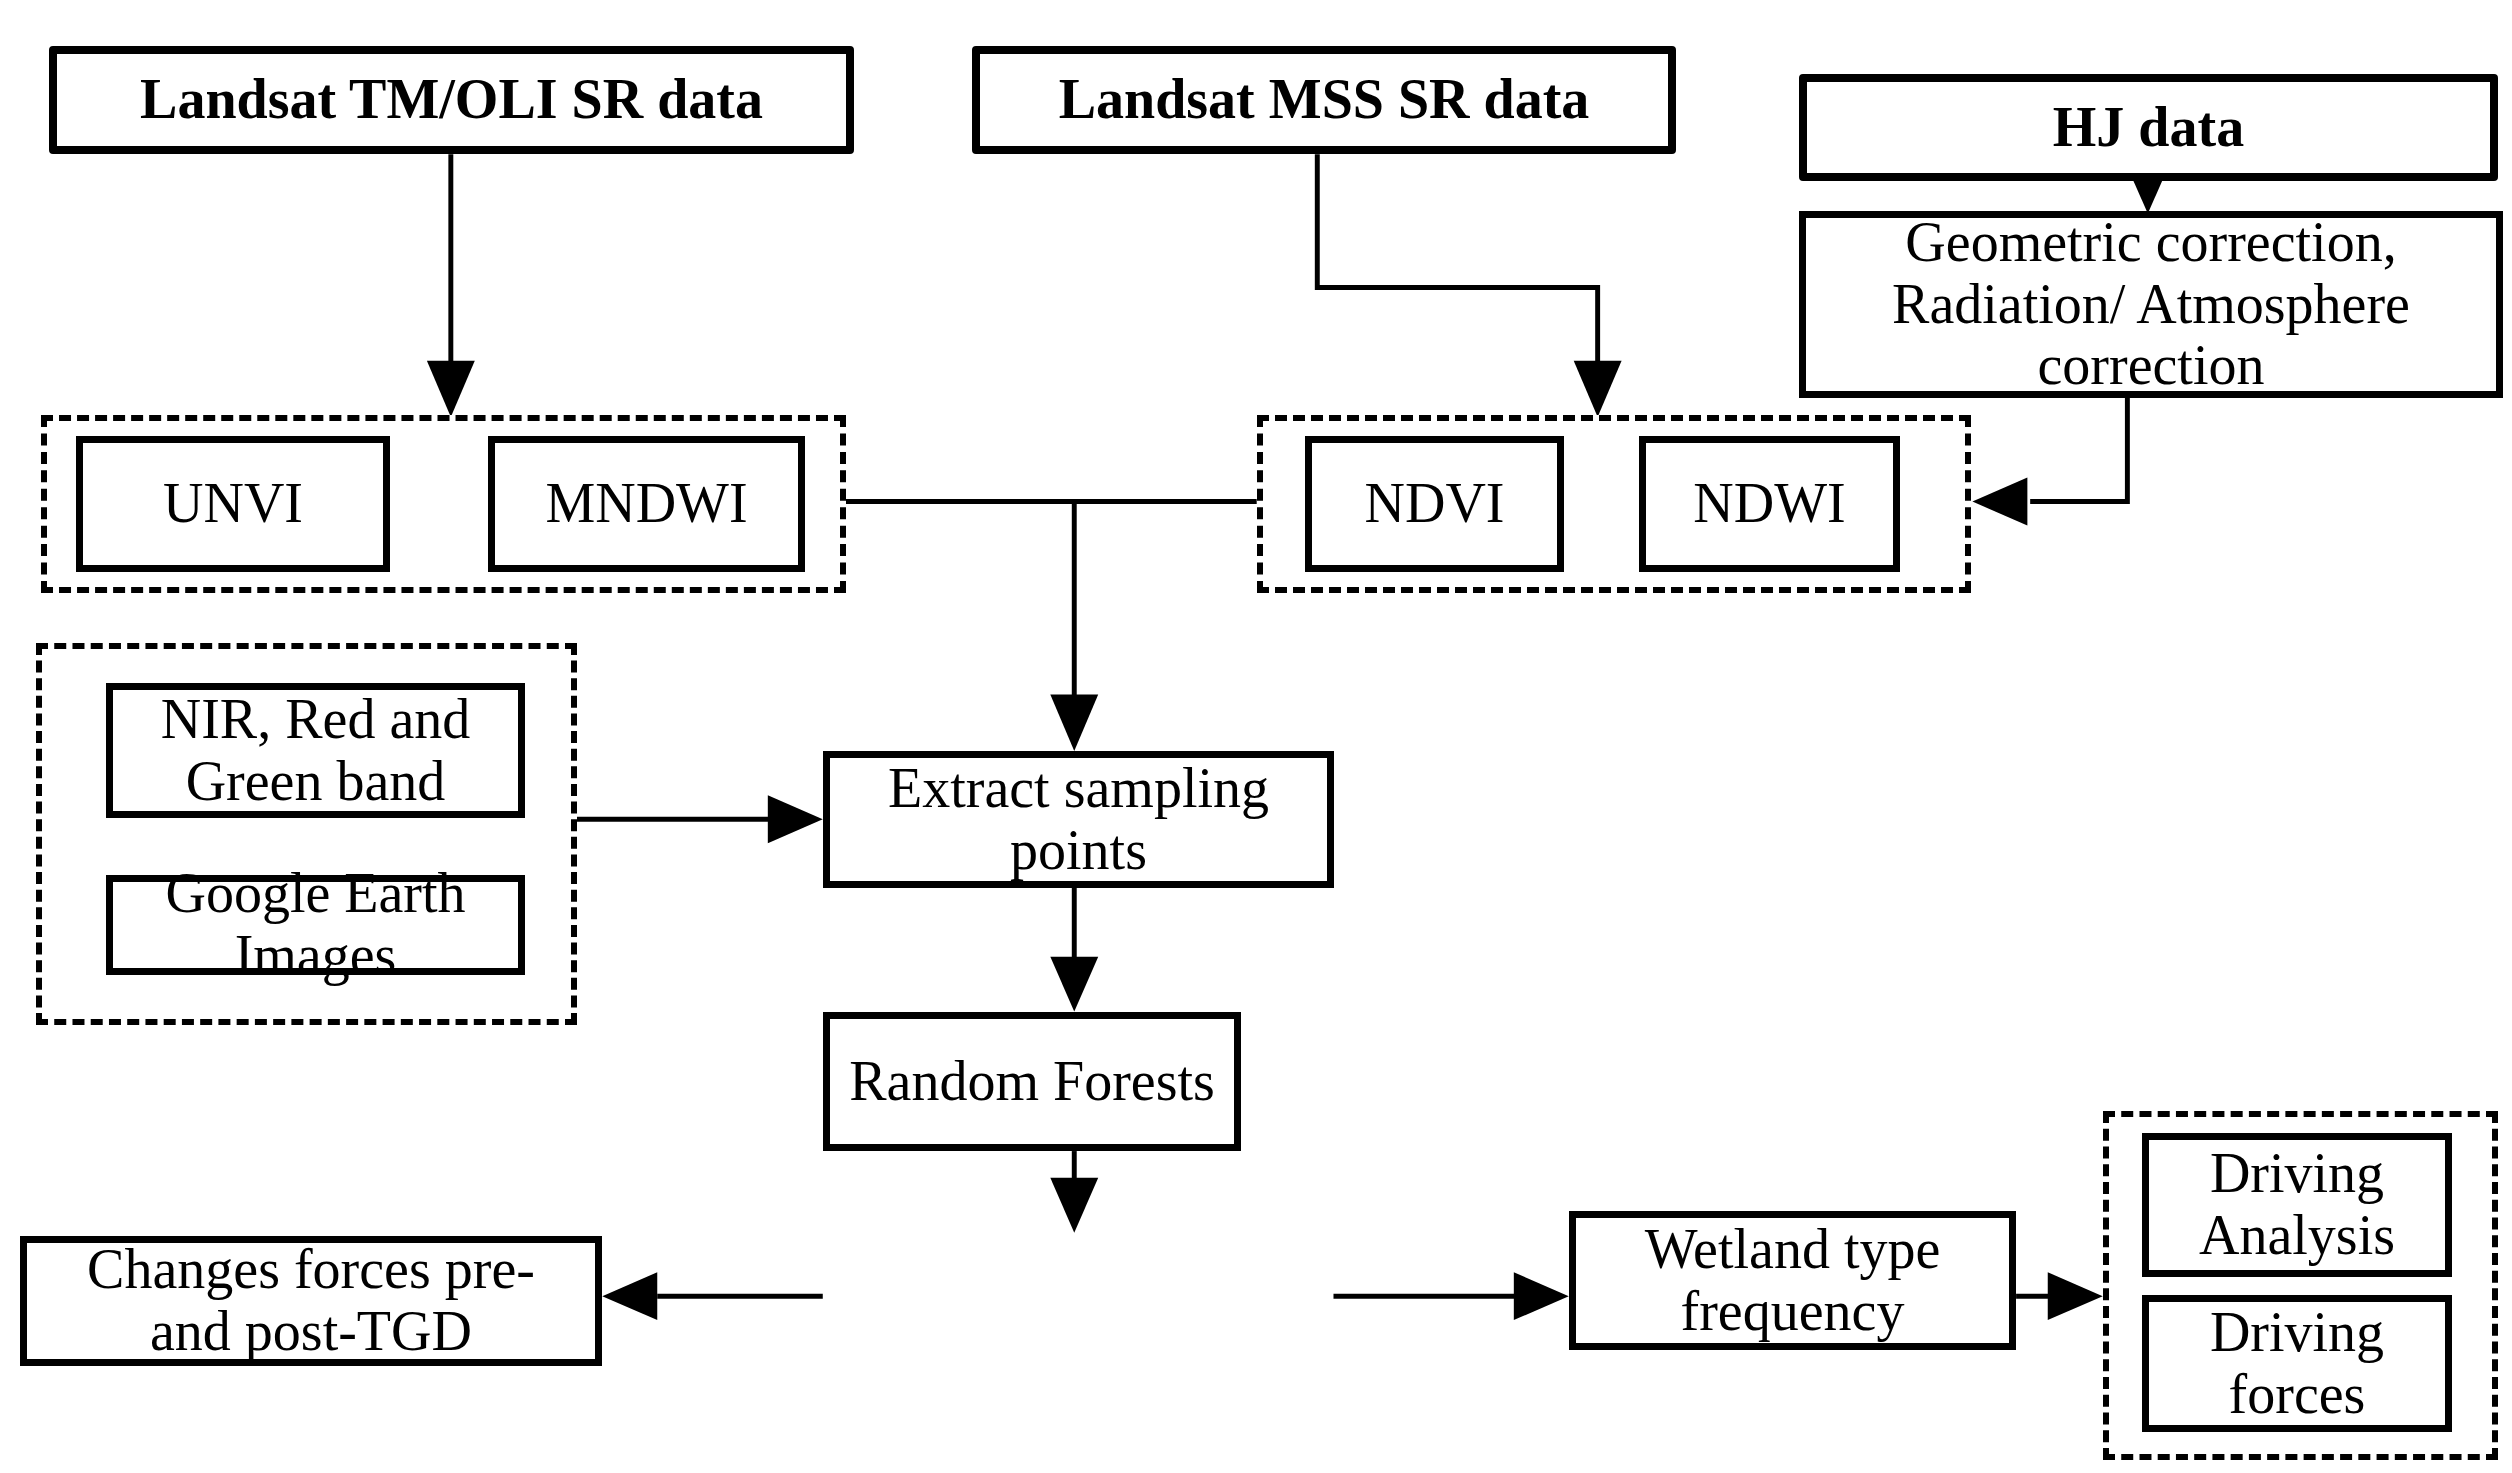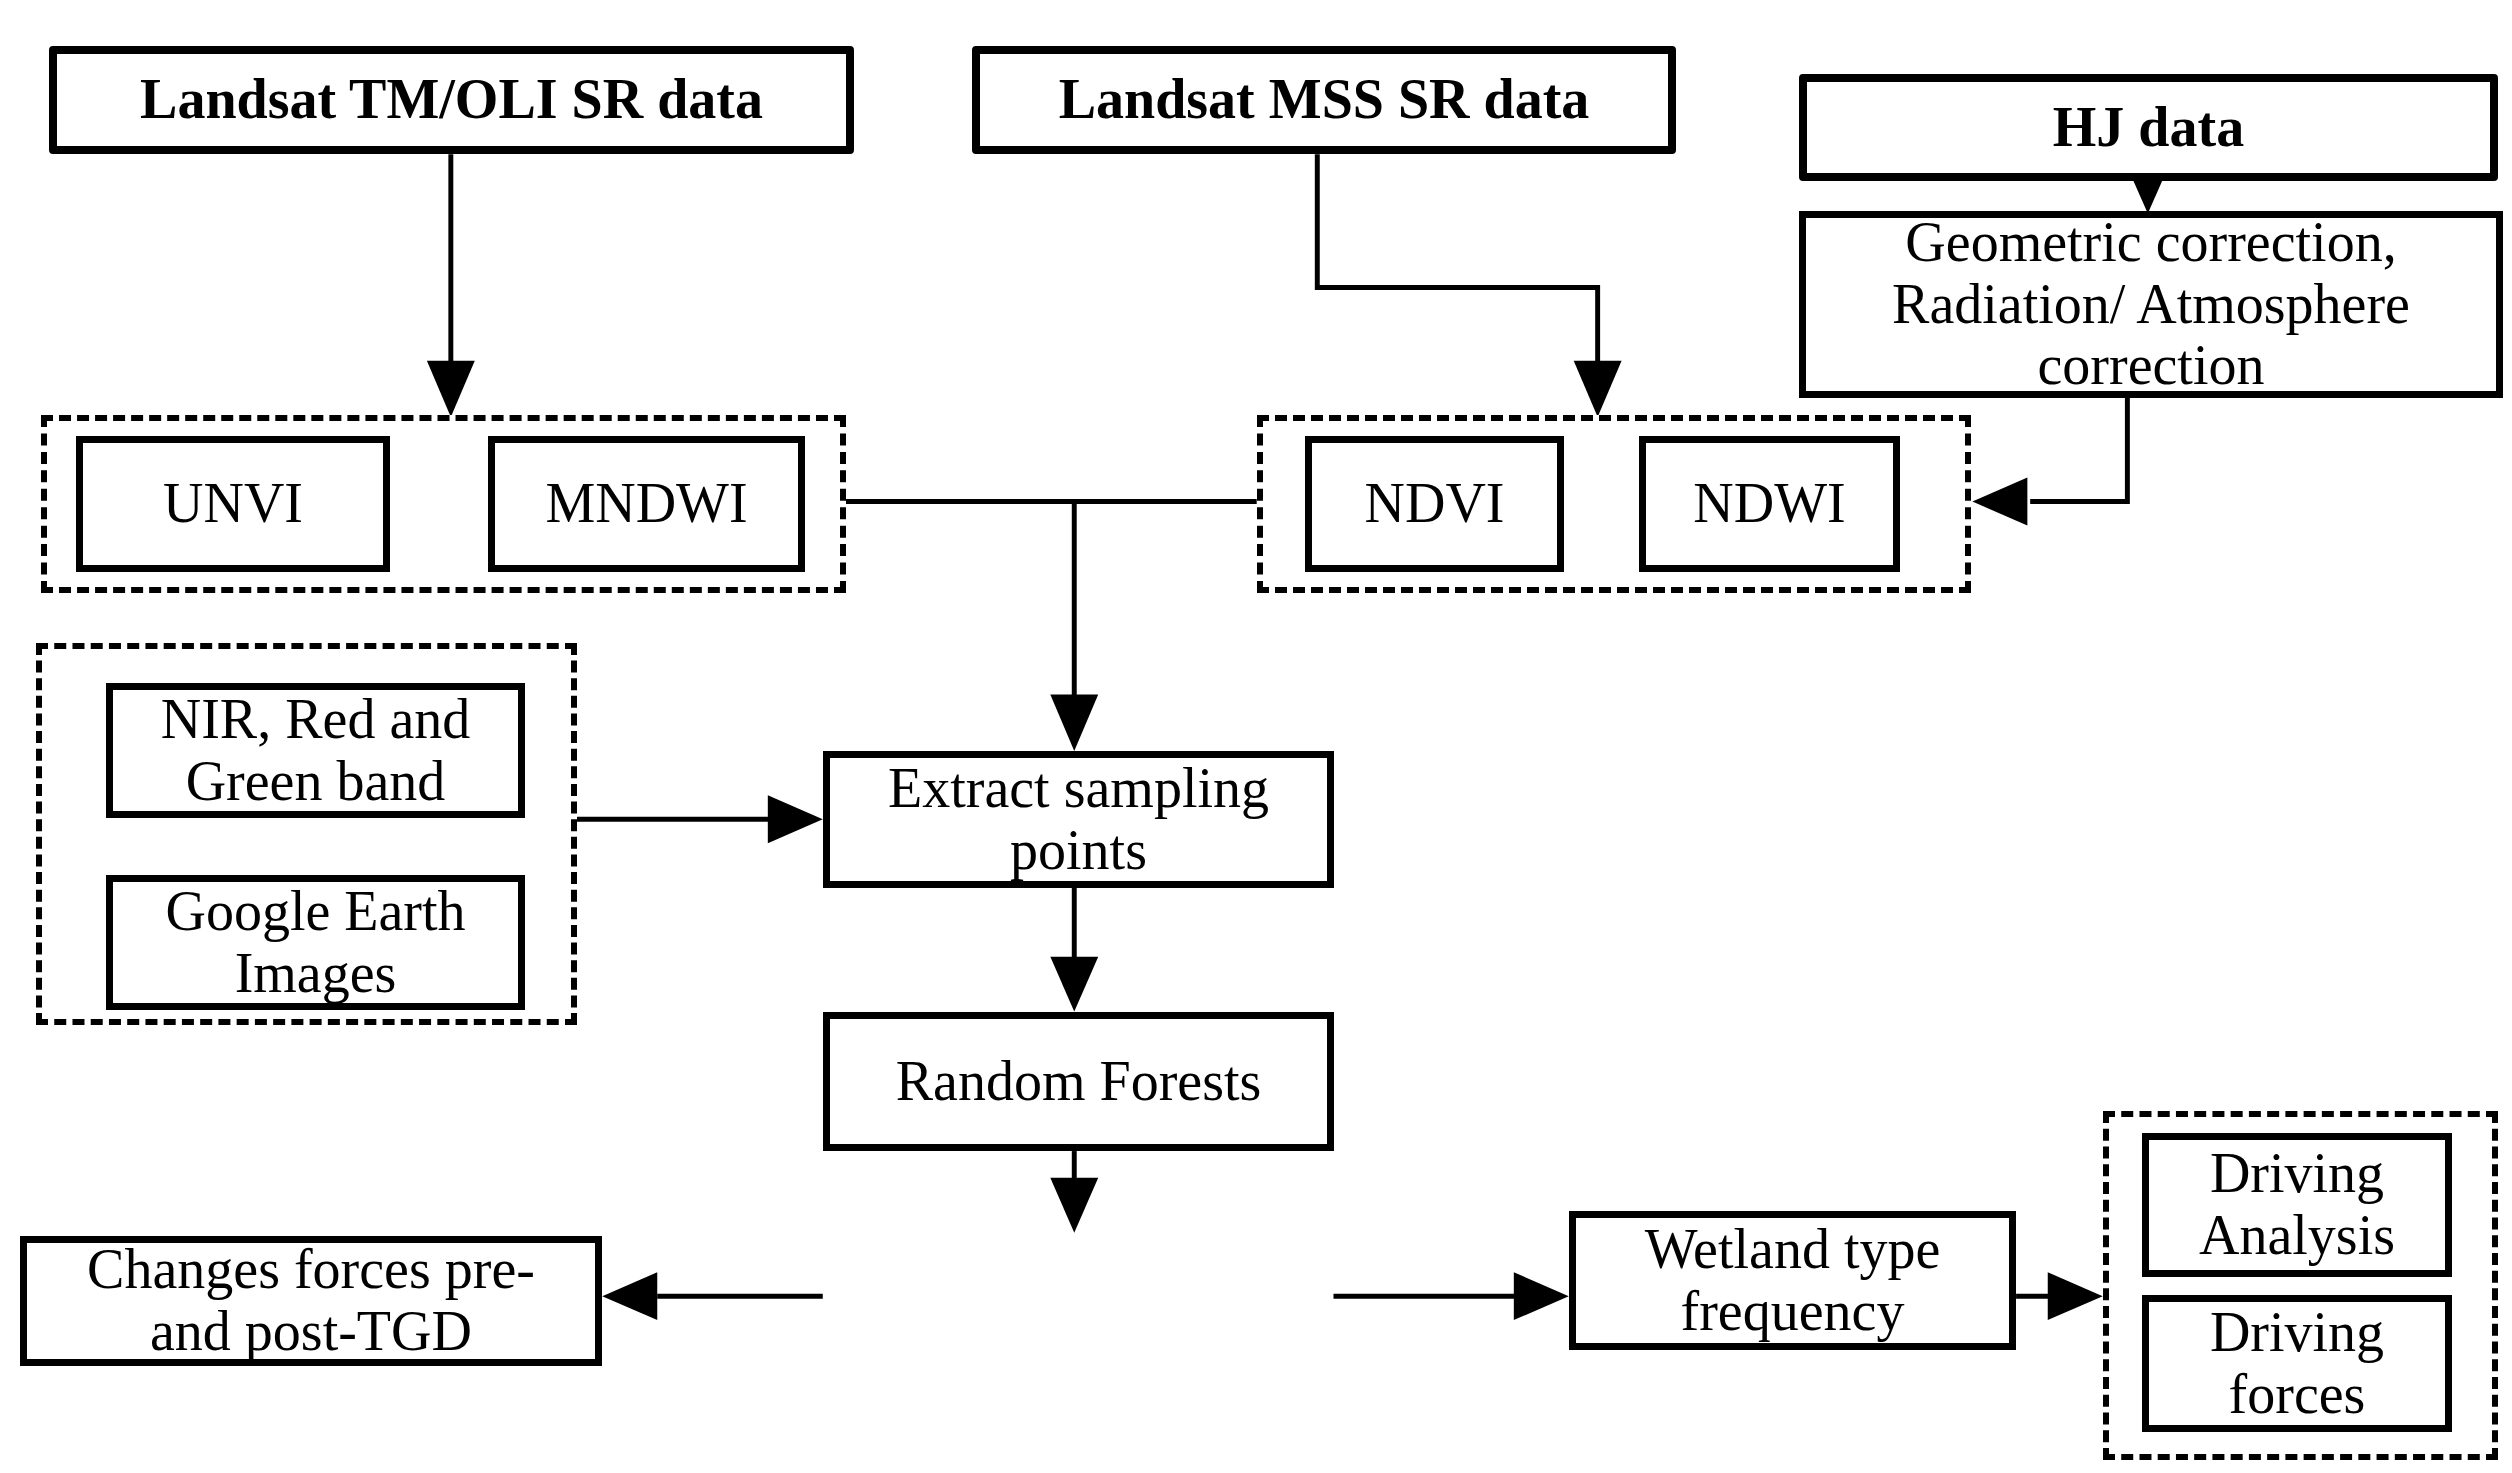--- a/index.html
+++ b/index.html
@@ -19,23 +19,23 @@
   #n-hj      {left:1799px;top:36px;  width:699px; height:107px;margin-top:38px;}
   #n-corr    {left:1799px;top:211px; width:704px;height:187px;}
   #g-left    {left:41px;  top:415px; width:805px;height:178px;}
   #n-unvi    {left:76px; top:436px; width:314px; height:136px;}
   #n-mndwi   {left:488px; top:436px; width:317px; height:136px;}
   #g-right   {left:1257px;top:415px; width:714px;height:178px;}
   #n-ndvi    {left:1305px;top:436px; width:259px; height:136px;}
   #n-ndwi    {left:1639px;top:436px; width:261px; height:136px;}
   #g-sample  {left:36px;  top:643px; width:541px; height:382px;}
   #n-nir     {left:106px; top:683px; width:419px; height:135px;}
-  #n-google  {left:106px; top:875px;width:419px; height:135px;}
+  #n-google  {left:106px; top:875px;width:419px; height:100px;}
   #n-extract {left:823px;top:751px;width:511px; height:137px;}
-  #n-rf      {left:823px;top:1012px;width:511px; height:139px;}
+  #n-rf      {left:823px;top:1012px;width:418px; height:139px;}
   #n-class   {left:823px;top:1233px;width:511px; height:127px;}
   #n-tgd     {left:20px;  top:1236px;width:582px; height:130px;}
   #n-wetland {left:1569px;top:1211px;width:447px; height:139px;}
   #g-results {left:2103px;top:1111px;width:395px; height:349px;}
   #n-changes {left:2142px;top:1133px;width:310px; height:144px;}
   #n-driving {left:2142px;top:1295px;width:310px; height:137px;}
   .wire{stroke:#000;stroke-width:7;fill:none;}
   .head{fill:#000;stroke:none;}
 </style>
 </head>

